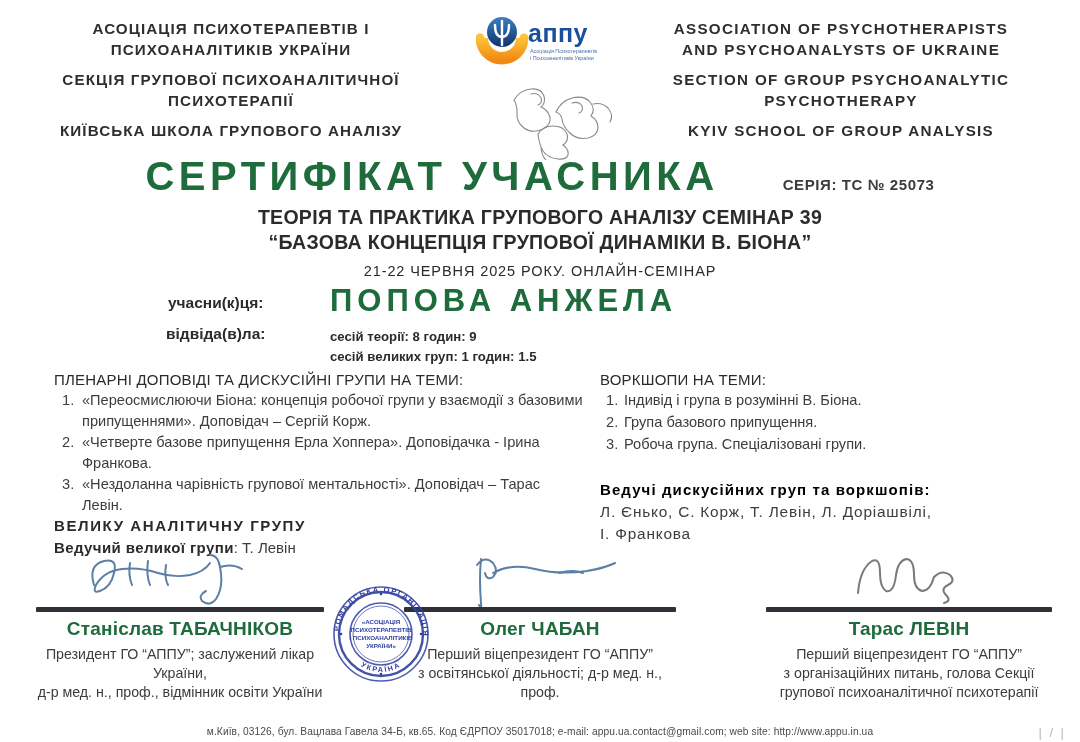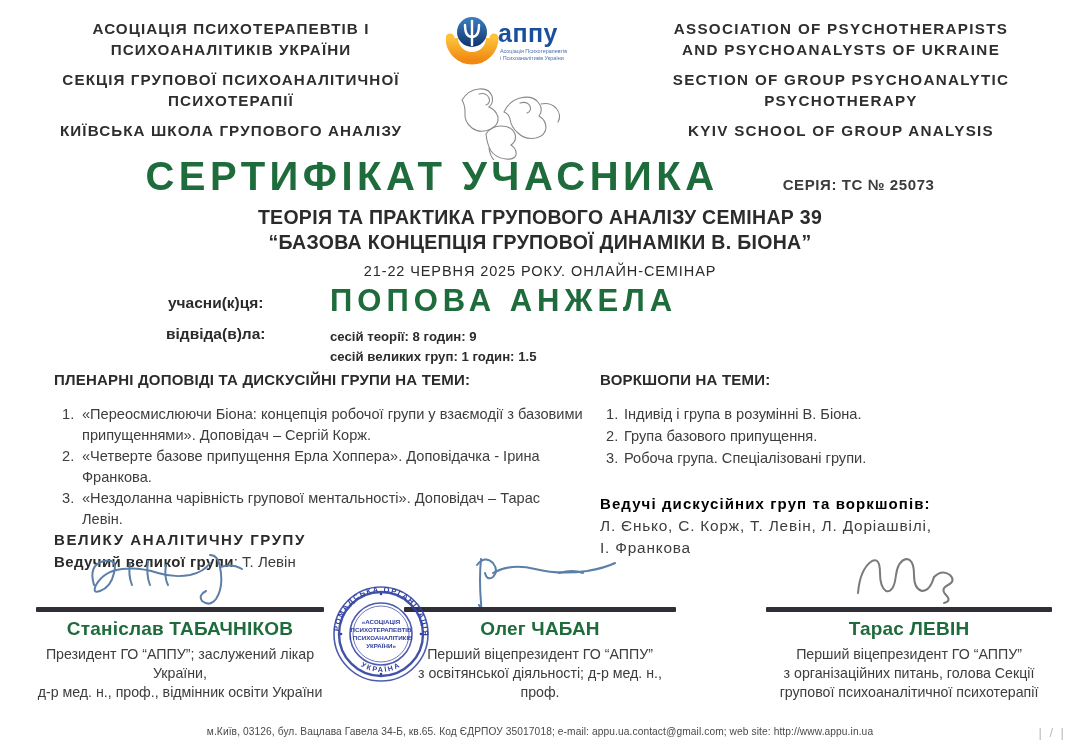--- a/index.html
+++ b/index.html
@@ -18,21 +18,21 @@
   .hdr-mid { width: 180px; position: relative; }
   .hdr-line {
     font-weight: bold; font-size: 15.2px; letter-spacing: 1.1px;
     color: #2e2e2e; line-height: 21px;
   }
   .hdr-line.en { letter-spacing: 1.3px; }
   .hdr-block { margin-bottom: 9px; }
   .hdr-block:last-child { margin-bottom: 0; }
 
   
-  .logo-wrap { width: 180px; display:flex; flex-direction:column; align-items:flex-start; }
+  .logo-wrap { width: 180px; display:flex; flex-direction:column; align-items:flex-end; }
   .logo { width: 150px; height: 56px; position: relative; }
   .sketch { width: 128px; height: 88px; margin-top: 4px; }
 
   
   .title-row {
     display: flex; align-items: baseline; justify-content: center;
     margin-top: 2px; padding: 0 14px; gap: 48px;
   }
   .cert-title {
     font-size: 40px; font-weight: bold; color: #1e6b3c;
@@ -64,22 +64,22 @@
   .sessions {
     position: absolute; left: 330px; top: 44px;
     font-weight: bold; font-size: 13.2px; color: #2b2b2b; line-height: 20px;
   }
 
   
   .body-cols { display: flex; padding: 0 18px; margin-top: 2px; }
   .col-left { width: 566px; padding-left: 36px; }
   .col-right { width: 478px; padding-left: 16px; }
   .sec-head {
-    font-weight: bold; font-size: 15px; color: #2b2b2b;
-    letter-spacing: 0.2px; margin-bottom: 16px;
+    font-weight: normal; font-size: 15px; color: #2b2b2b;
+    letter-spacing: 0.2px; margin-bottom: 2px;
   }
   ol.topics { list-style: none; counter-reset: t; margin: 0 0 2px 0; }
   ol.topics li {
     counter-increment: t; position: relative;
     padding-left: 28px; font-size: 14.6px; line-height: 20.5px;
     color: #3d3d3d; margin-bottom: 1px;
   }
   ol.topics li::before {
     content: counter(t) "."; position: absolute; left: 8px; top: 0;
     color: #3d3d3d; font-size: 14.6px;

